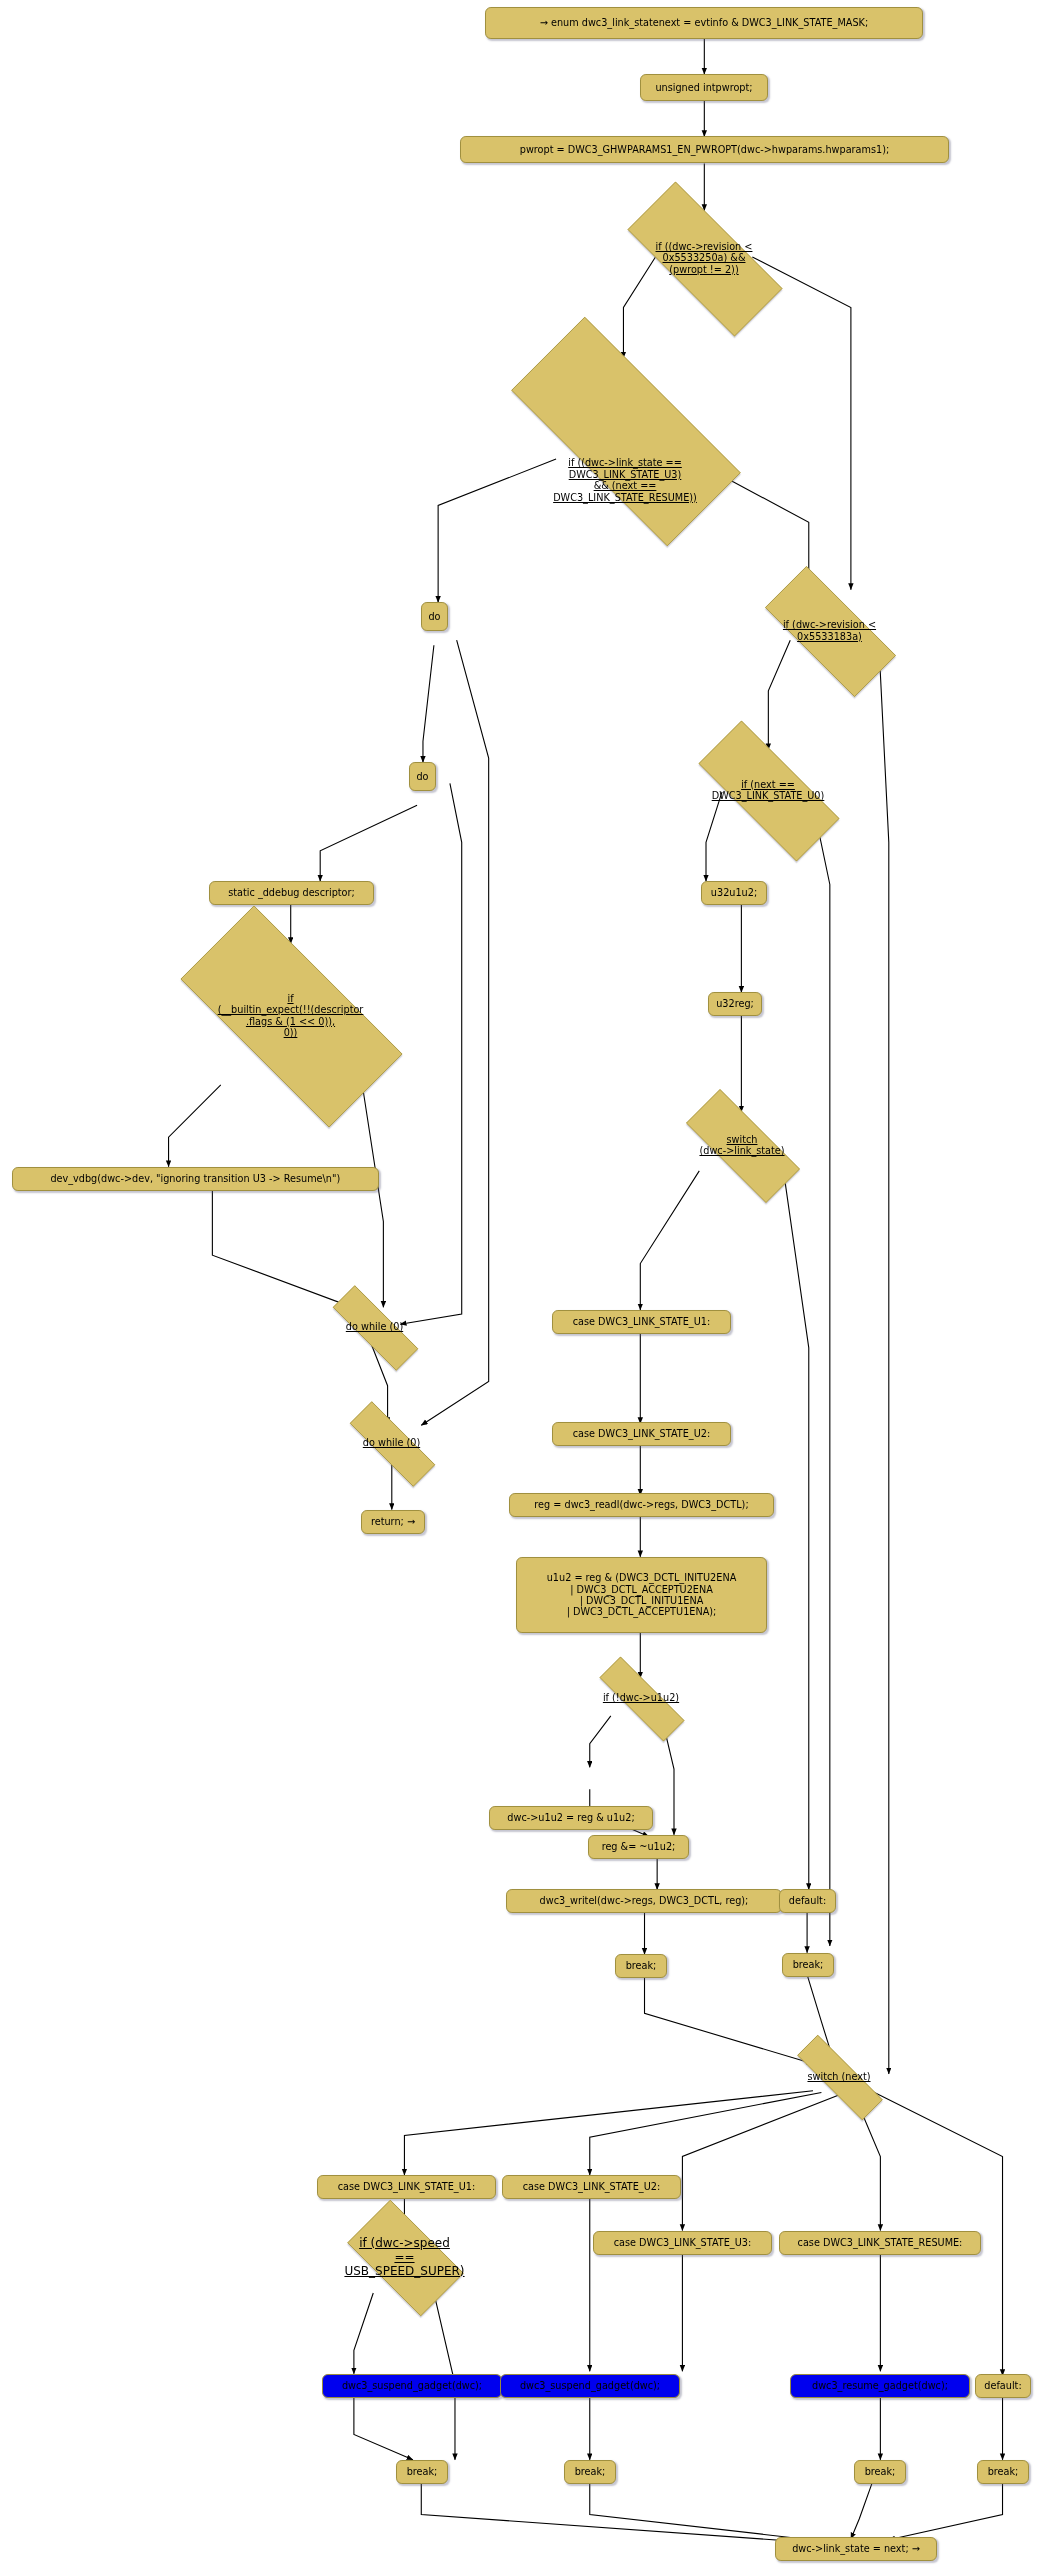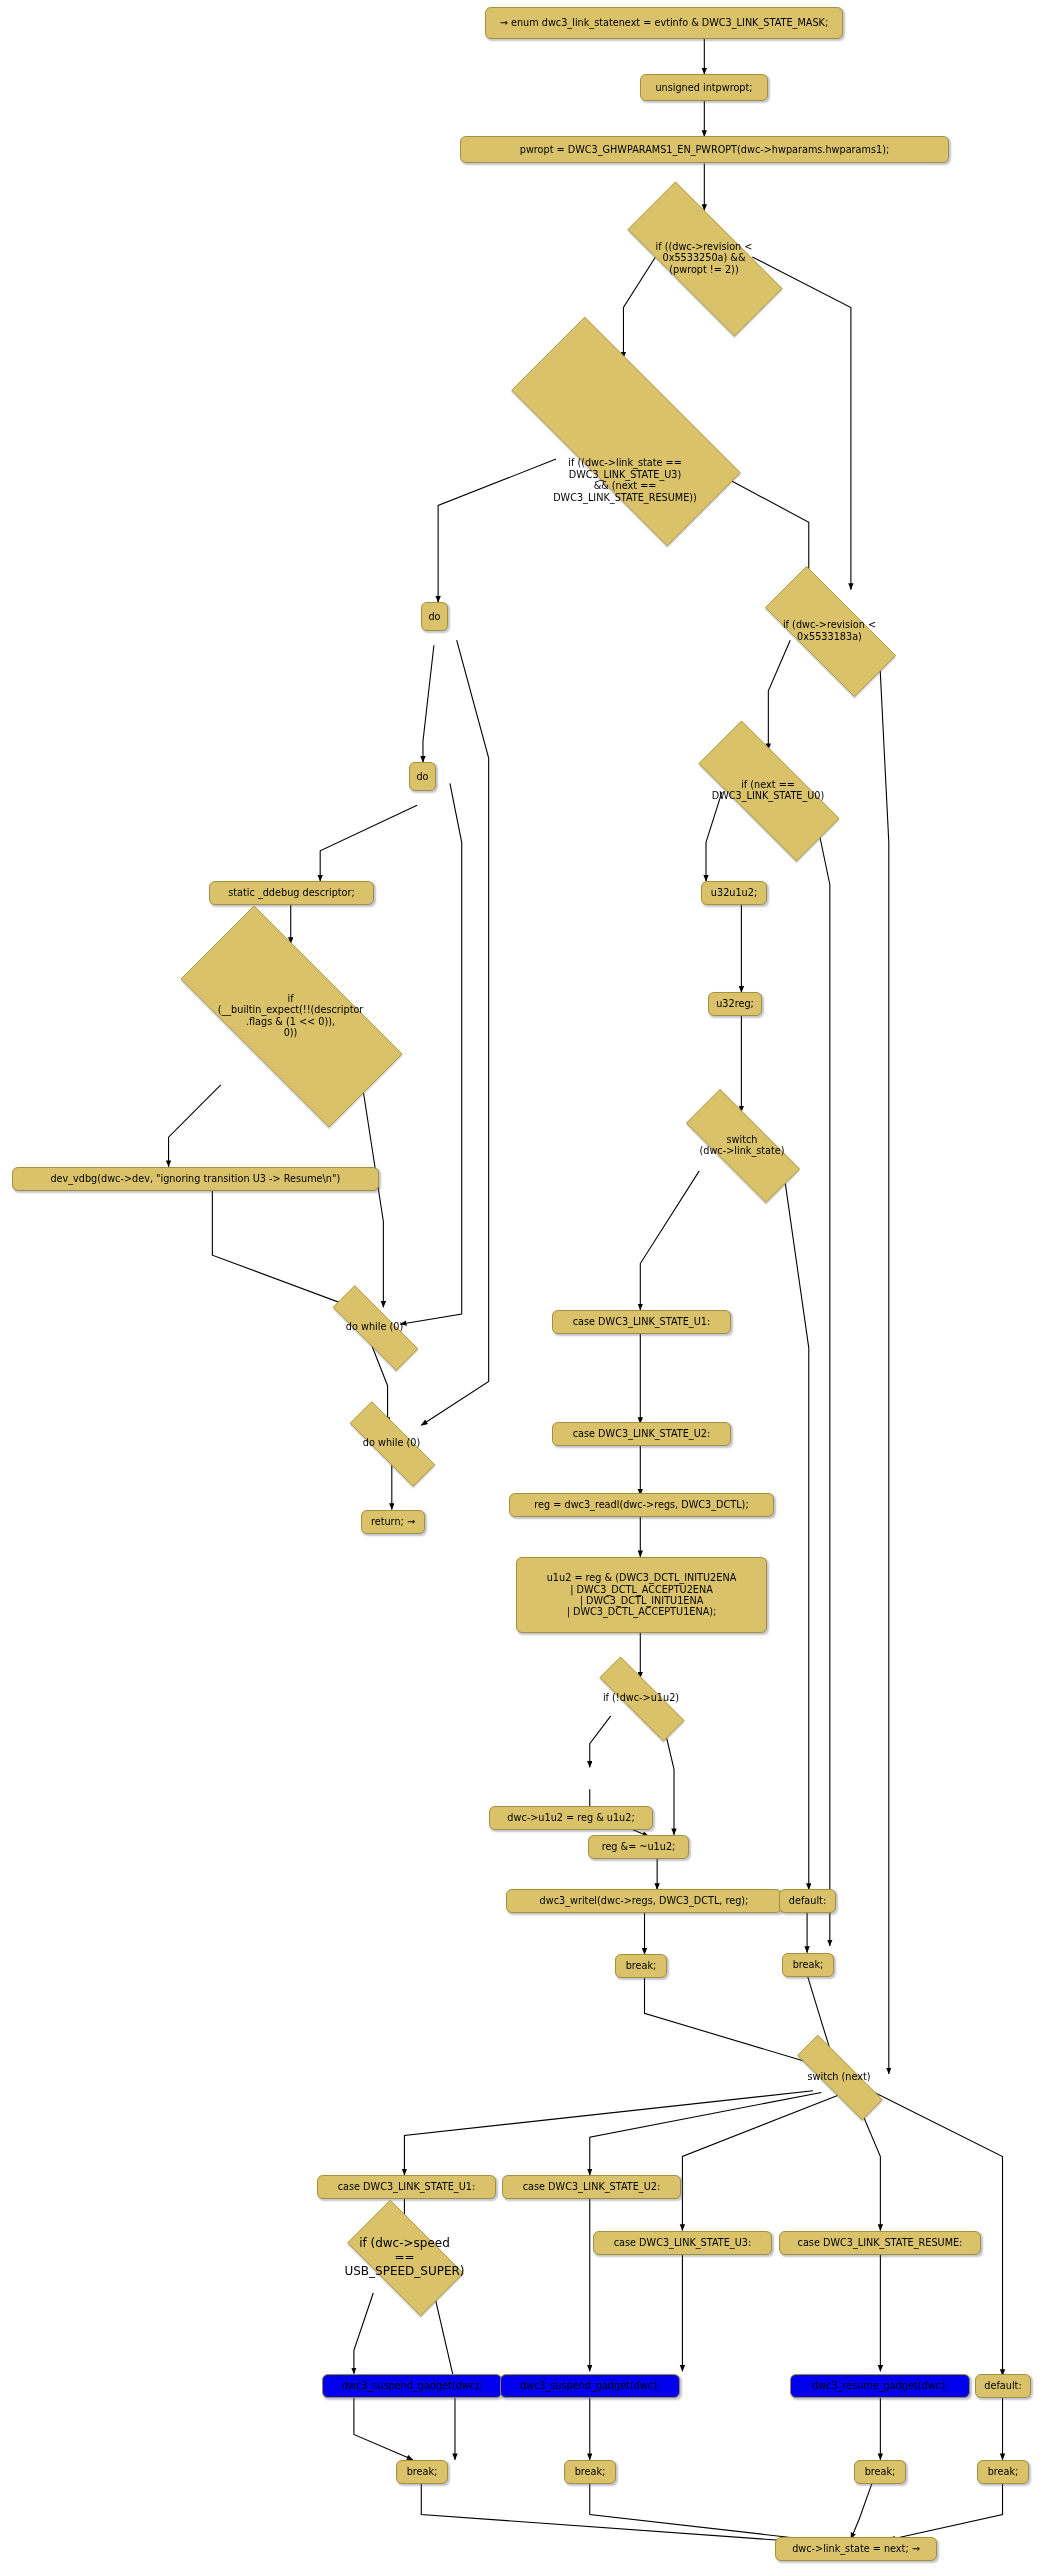--- a/index.html
+++ b/index.html
@@ -67,20 +67,21 @@
     transform: rotate(45deg) scale(0.7071);
     box-shadow: 1.7px 1.7px 1.7px rgba(90,90,120,0.30);
     z-index: -1;
   }
   .cond .ctext {
     position: relative;
     z-index: 2;
     display: block;
     width: 100%;
     text-align: center;
+    text-decoration: underline;
   }
   .small { font-size: 12px; }
 </style>
 </head>
 <body>
 
 <div id="canvas">
 
   <svg class="edges" viewBox="0 0 1251 3058">
     <defs>
@@ -194,21 +195,21 @@
 
       <path d="M1190,2845 L1190,2920"></path>
 
       <path d="M500,2948 L500,2985 L960,3018"></path>
       <path d="M700,2948 L700,2985 L980,3017"></path>
       <path d="M1035,2948 L1020,2990 L1010,3014"></path>
       <path d="M1190,2948 L1190,2985 L1055,3015"></path>
     </g>
   </svg>
 
-  <div class="node act" style="left:485px; top:6.7px; width:358px; height:32px;">
+  <div class="node act" style="left:485px; top:6.7px; width:438px; height:32px;">
     <span>→ enum dwc3_link_statenext = evtinfo &amp; DWC3_LINK_STATE_MASK;</span>
   </div>
 
   <div class="node act" style="left:640px; top:74px; width:128px; height:27px;">
     <span>unsigned intpwropt;</span>
   </div>
 
   <div class="node act" style="left:460px; top:136px; width:489px; height:27px;">
     <span>pwropt = DWC3_GHWPARAMS1_EN_PWROPT(dwc-&gt;hwparams.hwparams1);</span>
   </div>

